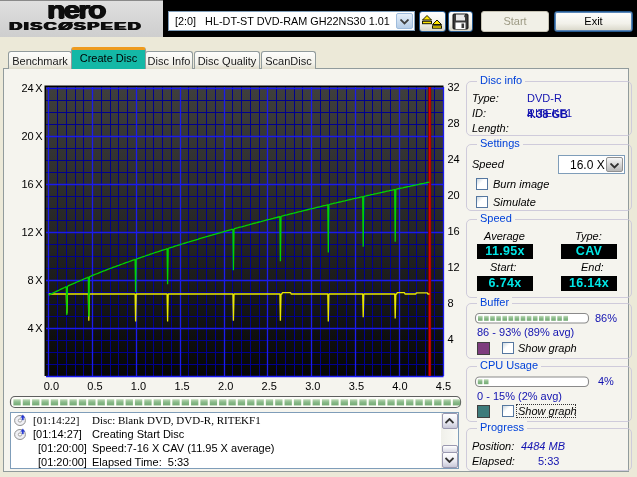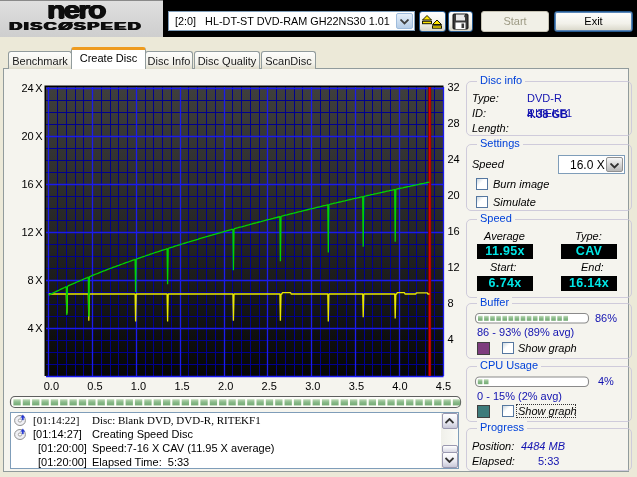--- a/index.html
+++ b/index.html
@@ -14,21 +14,21 @@
 .cbtn svg {margin-top:5px;}
 .xpbtn {position:absolute;height:21px;border:1px solid #26598e;border-radius:3px;background:linear-gradient(#fefefe,#f2f1ea 60%,#d8d6c8);text-align:center;}
 #btn-eject {left:419px;top:11px;width:27px;}
 #btn-save {left:448px;top:11px;width:25px;}
 #btn-start {left:481px;top:11px;width:68px;border:1px solid #c5c2b3;background:#f1f0e7;color:#9d9a84;padding-top:3px;}
 #btn-exit {left:554px;top:11px;width:79px;border:1px solid #26598e;box-shadow:inset 0 0 0 1px #5a86b8;padding-top:3px;color:#000;}
 #btn-eject svg {margin-top:2px;}
 #btn-save svg {margin-top:1px;}
 #page {left:3px;top:68px;width:626px;height:404px;background:#f5f4ee;border:1px solid #919b9c;}
 .tab {position:absolute;top:51px;height:18px;background:linear-gradient(#fdfdfb,#f2f1ea 70%,#dedbca);border:1px solid #919b9c;border-bottom:none;border-radius:3px 3px 0 0;text-align:center;padding-top:3px;color:#1a1a1a;}
-#tab-active {position:absolute;left:71px;top:47px;width:75px;height:22px;background:#ffffff;border:1px solid #919b9c;border-bottom:none;border-radius:3px 3px 0 0;border-top:3px solid #ee9b1e;text-align:center;padding-top:2px;z-index:5;}
+#tab-active {position:absolute;left:71px;top:47px;width:75px;height:22px;background:#14b8a6;border:1px solid #919b9c;border-bottom:none;border-radius:3px 3px 0 0;border-top:3px solid #ee9b1e;text-align:center;padding-top:2px;z-index:5;}
 .gbox {position:absolute;left:466px;width:166px;border:1px solid #cfcbdb;border-radius:5px;}
 .gtitle {position:absolute;left:10px;top:-8px;background:#f5f4ee;padding:0 3px;color:#0041d9;}
 .lbl {position:absolute;color:#000;font-style:italic;}
 .val {position:absolute;color:#1212b0;}
 .lcd {position:absolute;width:56px;height:15px;background:#000;color:#00e6e6;font-weight:bold;font-size:12.5px;text-align:center;line-height:15px;letter-spacing:0.3px;}
 .cb {position:absolute;width:12px;height:12px;background:linear-gradient(135deg,#ccd8e0,#fff 40%);border:1px solid #5577a0;}
 .swatch {position:absolute;width:13px;height:13px;border:1px solid #404040;}
 #listbox {left:10px;top:412px;width:449px;height:57px;background:#fff;border:1px solid #7f9db9;}
 .lrow {position:absolute;left:3px;white-space:nowrap;color:#000;}
 .lrow .msg {position:absolute;left:78px;}
@@ -259,21 +259,21 @@
 <div class="abs" id="listbox">
 <div class="lrow" style="top:1px;font-family:Liberation Serif, serif;"><svg width="13" height="12" viewBox="0 0 13 12">
 <ellipse cx="6" cy="6.5" rx="5.4" ry="5" fill="#f0f0f4" stroke="#909090"></ellipse>
 <ellipse cx="6" cy="6.5" rx="1.7" ry="1.6" fill="#fff" stroke="#a0a0a0"></ellipse>
 <path d="M8.8 0.8 L11 3.6 H9.6 V6 H8 V3.6 H6.6 Z" fill="#2233cc" stroke="#5566dd" stroke-width="0.4"></path>
 </svg><span class="ts">[01:14:22]</span><span class="msg">Disc: Blank DVD, DVD-R, RITEKF1</span></div>
 <div class="lrow" style="top:15px;"><svg width="13" height="12" viewBox="0 0 13 12">
 <ellipse cx="6" cy="6.5" rx="5.4" ry="5" fill="#f0f0f4" stroke="#909090"></ellipse>
 <ellipse cx="6" cy="6.5" rx="1.7" ry="1.6" fill="#fff" stroke="#a0a0a0"></ellipse>
 <path d="M8.8 0.8 L11 3.6 H9.6 V6 H8 V3.6 H6.6 Z" fill="#2233cc" stroke="#5566dd" stroke-width="0.4"></path>
-</svg><span class="ts">[01:14:27]</span><span class="msg">Creating Speed Disc</span></div>
+</svg><span class="ts">[01:14:27]</span><span class="msg">Creating Start Disc</span></div>
 <div class="lrow" style="top:29px;">
       <span class="ts" style="left:24px;">[01:20:00]</span>
       <span class="msg">Speed:7-16 X CAV (11.95 X average)</span>
     </div>
 <div class="lrow" style="top:43px;">
       <span class="ts" style="left:24px;">[01:20:00]</span>
       <span class="msg">Elapsed Time:&nbsp; 5:33</span>
     </div>
 <div id="sbar">
 <div class="sbtn" style="top:0;"><svg width="9" height="6" viewBox="0 0 9 6" style="margin-top:4px;">

